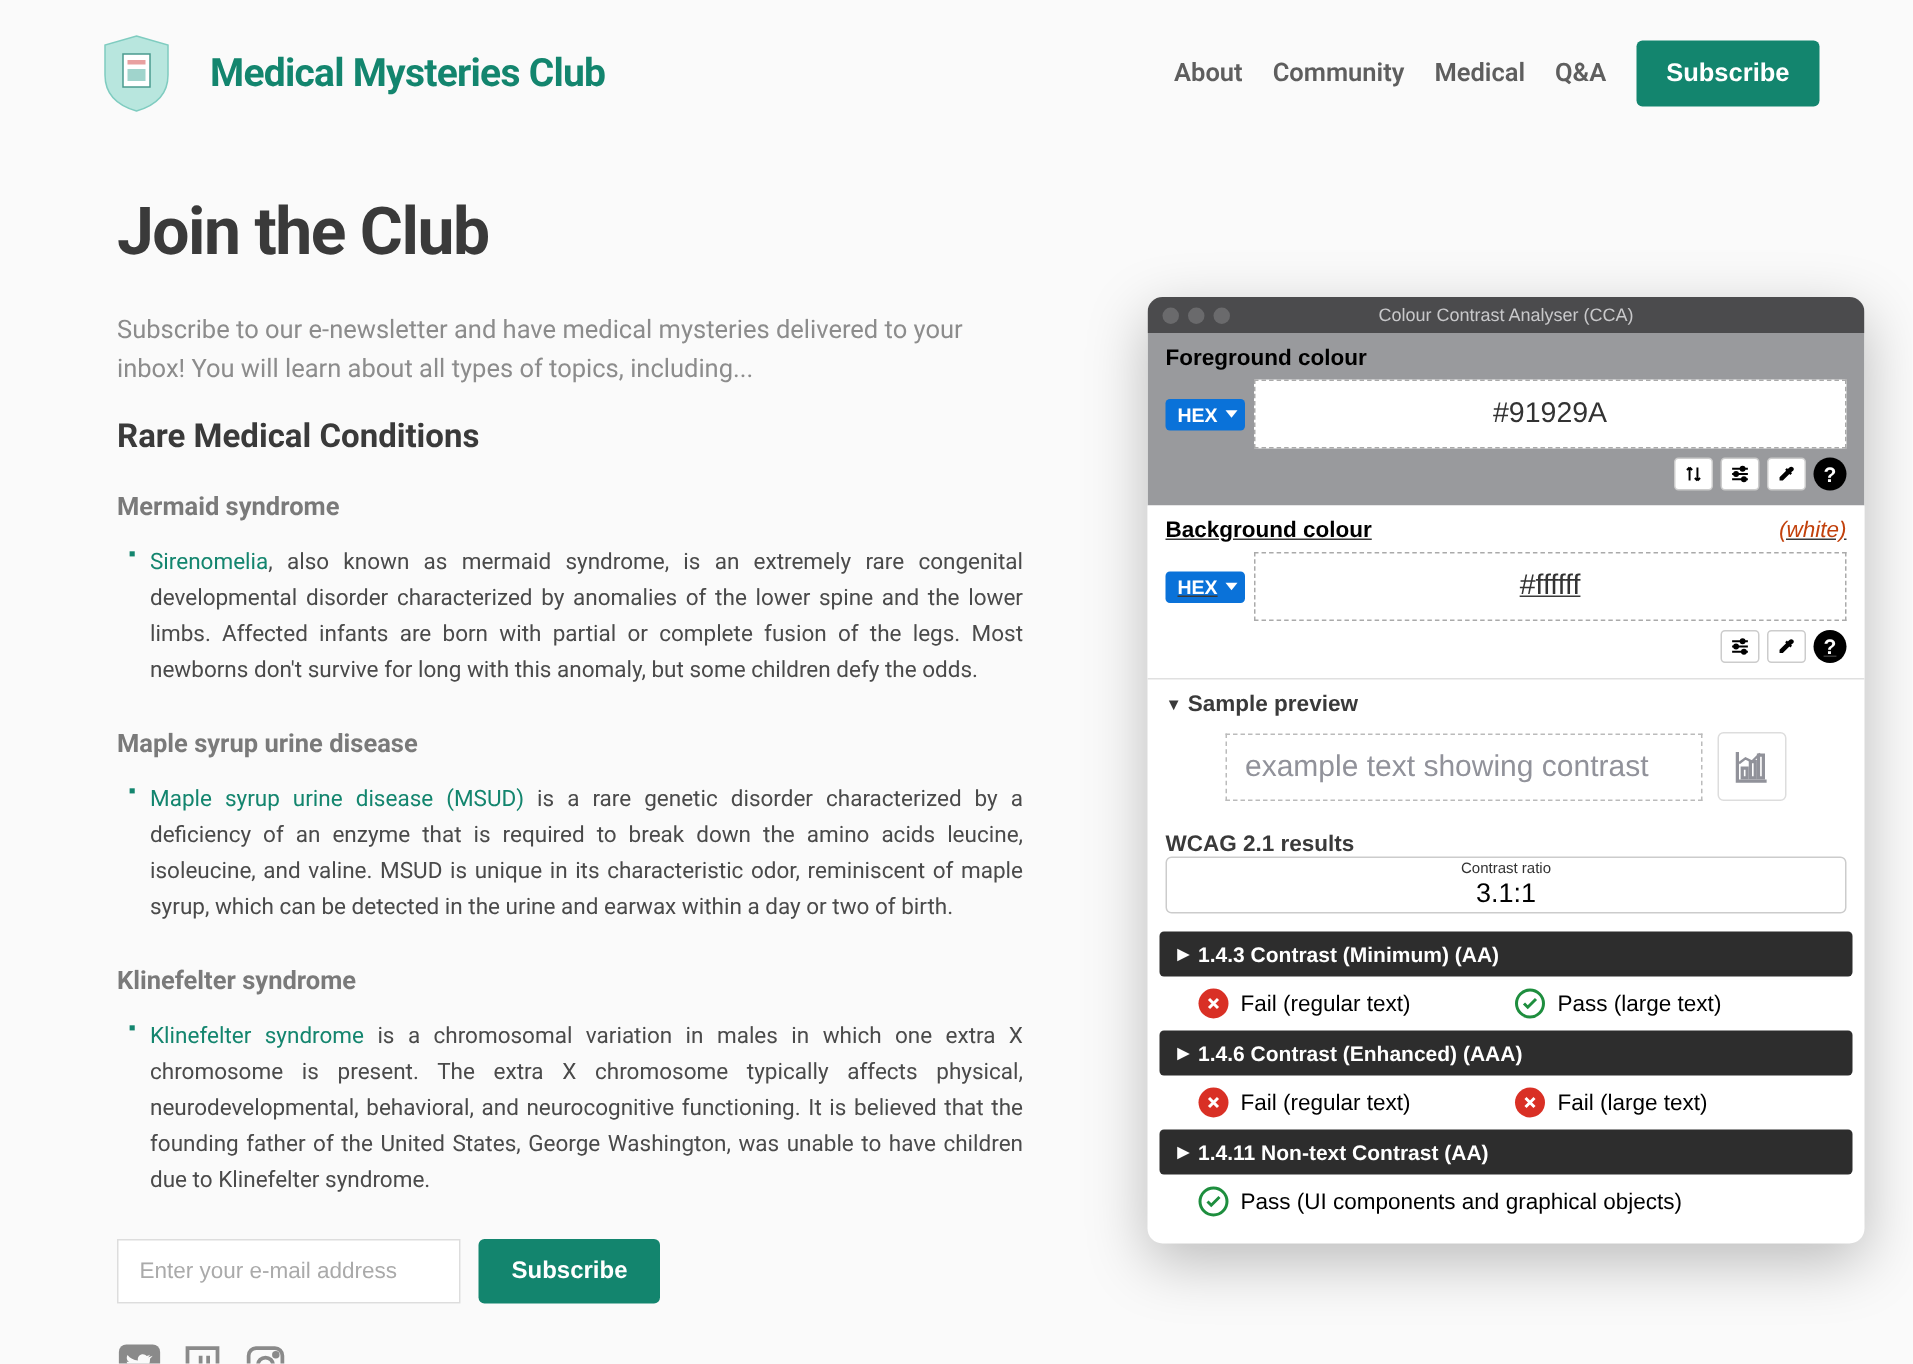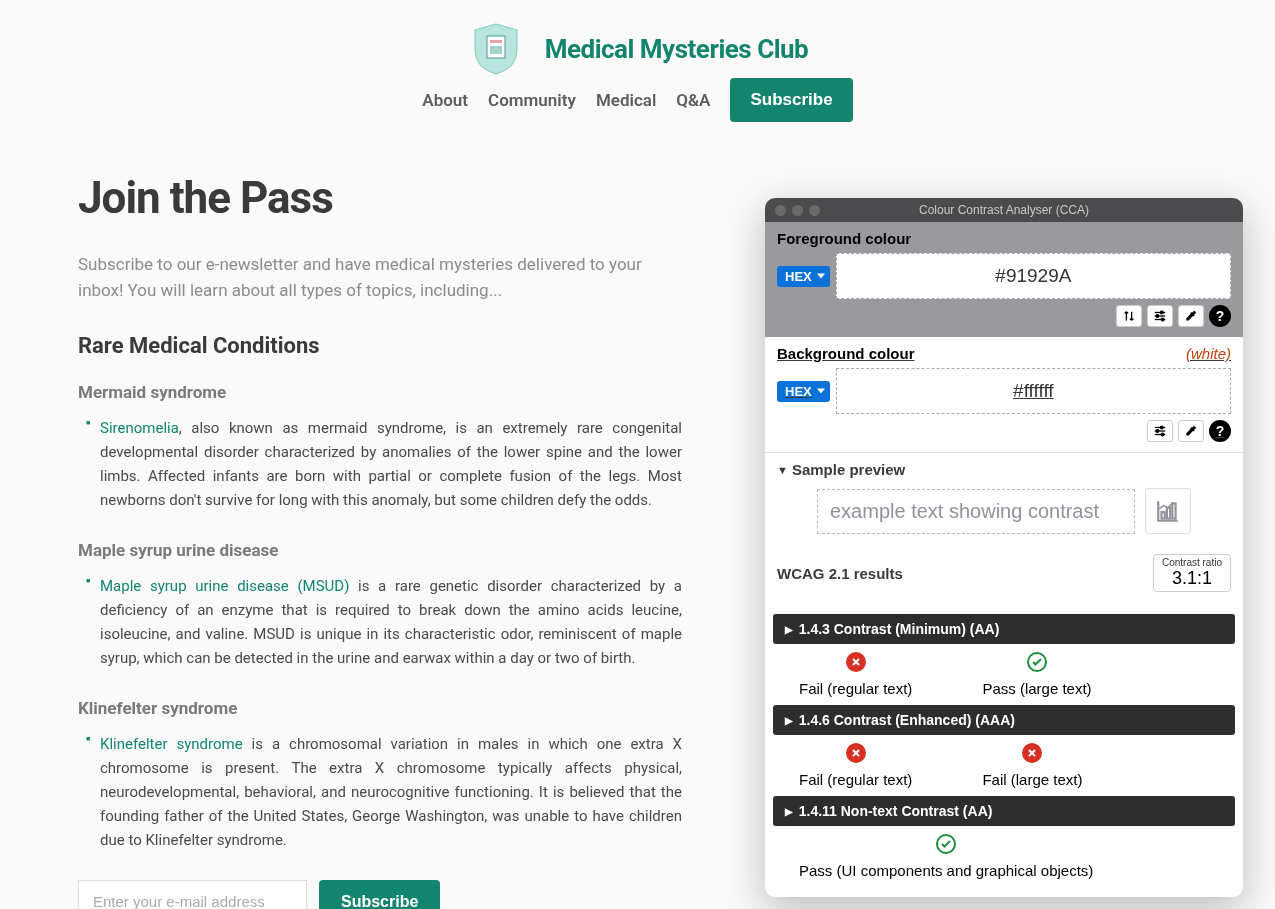--- a/index.html
+++ b/index.html
@@ -1,31 +1,31 @@
 <!DOCTYPE html>
 <html><head>
 <meta charset="utf-8">
 <style>
 * { margin: 0; padding: 0; box-sizing: border-box; }
 body { font-family: -apple-system, BlinkMacSystemFont, "Segoe UI", Roboto, sans-serif; background: #fafafa; color: #3a3a3a; width: 1275px; height: 909px; position: relative; overflow: hidden; }
 
 
-.header { display: flex; align-items: center; justify-content: space-between; padding: 20px 62px; flex-direction: column; }
+.header { display: flex; align-items: center; justify-content: space-between; padding: 20px 62px; }
 .brand { display: flex; align-items: center; gap: 20px; }
 .logo { width: 58px; height: 58px; position: relative; }
 .logo svg { width: 100%; height: 100%; }
 .site-title { font-size: 26px; font-weight: 700; color: #13856e; letter-spacing: -0.5px; }
 .nav { display: flex; align-items: center; gap: 20px; }
 .nav a { color: #5e5e5e; text-decoration: none; font-weight: 600; font-size: 17px; }
 .subscribe-btn { background: #13856e; color: #fff; padding: 12px 20px; border-radius: 4px; font-weight: 600; font-size: 17px; border: none; cursor: pointer; }
 
 
 .main { padding: 30px 78px; max-width: 760px; }
 .page-title { font-size: 44px; font-weight: 700; color: #3a3a3a; margin-bottom: 28px; letter-spacing: -1px; }
-.intro { color: #8c8c8c; font-size: 17px; line-height: 1.5; margin-bottom: 30px; max-width: 640px; }
+.intro { color: #8c8c8c; font-size: 17px; line-height: 1.5; margin-bottom: 20px; max-width: 640px; }
 .section-title { font-size: 22px; font-weight: 700; color: #3a3a3a; margin-bottom: 24px; }
 .condition-title { font-size: 17px; font-weight: 700; color: #7a7a7a; margin-bottom: 14px; }
 .condition-list { list-style: none; padding-left: 8px; margin-bottom: 28px; }
 .condition-list li { position: relative; padding-left: 14px; font-size: 15px; line-height: 1.6; color: #4a4a4a; text-align: justify; }
 .condition-list li::before { content: "■"; position: absolute; left: 0; top: 2px; color: #13856e; font-size: 7px; }
 .link { color: #13856e; text-decoration: none; }
 .subscribe-form { display: flex; gap: 12px; margin-top: 20px; margin-bottom: 26px; }
 .email-input { flex: 0 0 228px; padding: 12px 14px; border: 1px solid #ddd; border-radius: 0; font-size: 15px; }
 .email-input::placeholder { color: #aaa; }
 .form-subscribe { background: #13856e; color: #fff; padding: 12px 22px; border-radius: 4px; font-weight: 600; font-size: 16px; border: none; cursor: pointer; }
@@ -51,29 +51,29 @@
 .tool-btn { width: 26px; height: 22px; background: #fff; border: 1px solid #ccc; border-radius: 3px; display: flex; align-items: center; justify-content: center; cursor: pointer; }
 .tool-btn svg { width: 14px; height: 14px; }
 .help-btn { width: 22px; height: 22px; border-radius: 50%; background: #000; color: #fff; font-weight: 700; font-size: 14px; display: flex; align-items: center; justify-content: center; cursor: pointer; }
 .sample-section { padding: 8px 12px 12px; border-top: 1px solid #e0e0e0; }
 .sample-header { display: flex; align-items: center; gap: 4px; font-weight: 700; font-size: 15px; margin-bottom: 10px; }
 .disclosure { font-size: 11px; }
 .sample-row { display: flex; gap: 10px; align-items: center; padding: 0 40px; }
 .sample-box { flex: 1; border: 1px dashed #bbb; padding: 10px 12px; font-size: 20px; color: #91929a; background: #fff; }
 .chart-box { width: 46px; height: 46px; border: 1px solid #ddd; border-radius: 4px; display: flex; align-items: center; justify-content: center; }
 .chart-box svg { width: 26px; height: 26px; color: #91929a; }
-.results-header { display: flex; justify-content: space-between; align-items: center; padding: 8px 12px 22px; }
+.results-header { display: flex; justify-content: space-between; padding: 8px 12px 12px; flex-direction: column; }
 .results-title { font-weight: 700; font-size: 15px; }
 .ratio-box { border: 1px solid #ccc; border-radius: 4px; padding: 2px 8px; text-align: center; }
 .ratio-label { font-size: 10px; color: #333; }
 .ratio-value { font-size: 18px; font-weight: 400; color: #000; }
 .result-bar { background: #2d2d2d; color: #fff; padding: 7px 12px; font-weight: 700; font-size: 14px; display: flex; align-items: center; gap: 6px; margin: 0 8px; border-radius: 3px; }
 .result-bar .disclosure { color: #fff; font-size: 10px; }
 .result-row { display: flex; padding: 8px 16px 8px 34px; gap: 70px; }
-.result-item { display: flex; align-items: center; gap: 8px; font-size: 15px; color: #000; flex-direction: column; }
+.result-item { display: flex; align-items: center; gap: 8px; font-size: 15px; color: #000; }
 .fail-icon { width: 20px; height: 20px; border-radius: 50%; background: #d93025; display: flex; align-items: center; justify-content: center; color: #fff; }
 .pass-icon { width: 20px; height: 20px; border-radius: 50%; border: 2px solid #1e8e3e; display: flex; align-items: center; justify-content: center; color: #1e8e3e; }
 .fail-icon svg, .pass-icon svg { width: 12px; height: 12px; }
 .results-wrap { padding-bottom: 10px; }
 </style>
 </head>
 <body>
 
 <div class="header">
   <div class="brand">
@@ -90,21 +90,21 @@
   <div class="nav">
     <a href="#">About</a>
     <a href="#">Community</a>
     <a href="#">Medical</a>
     <a href="#">Q&amp;A</a>
     <button class="subscribe-btn">Subscribe</button>
   </div>
 </div>
 
 <div class="main">
-  <h1 class="page-title">Join the Pass</h1>
+  <h1 class="page-title">Join the Club</h1>
   <p class="intro">Subscribe to our e-newsletter and have medical mysteries delivered to your inbox! You will learn about all types of topics, including...</p>
   <h2 class="section-title">Rare Medical Conditions</h2>
 
   <h3 class="condition-title">Mermaid syndrome</h3>
   <ul class="condition-list">
     <li><a class="link" href="#">Sirenomelia</a><span>, also known as mermaid syndrome, is an extremely rare congenital developmental disorder characterized by anomalies of the lower spine and the lower limbs. Affected infants are born with partial or complete fusion of the legs. Most newborns don't survive for long with this anomaly, but some children defy the odds.</span></li>
   </ul>
 
   <h3 class="condition-title">Maple syrup urine disease</h3>
   <ul class="condition-list">

